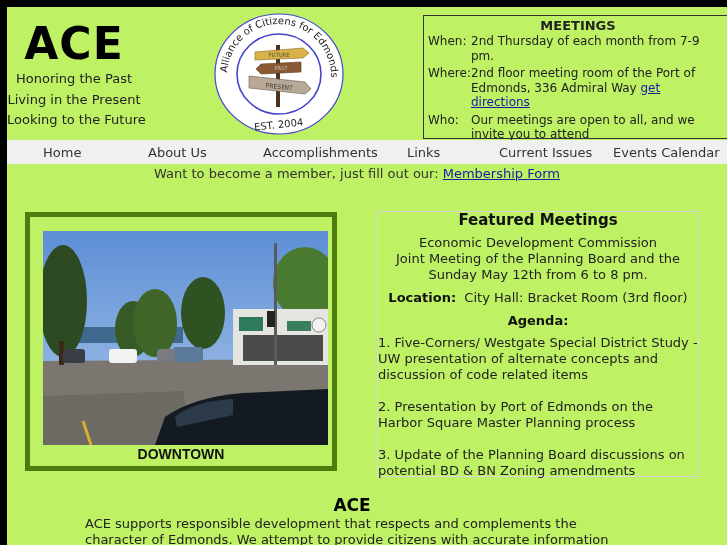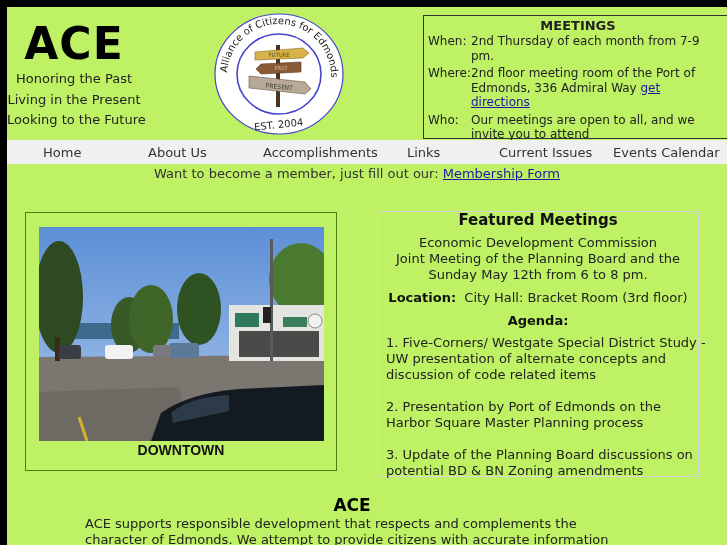--- a/index.html
+++ b/index.html
@@ -54,21 +54,21 @@
     }
     .nav-item { position: absolute; top: 5px; white-space: nowrap; cursor: pointer; }
     .member-line {
       position: absolute; left: 0; top: 159px; width: 700px; text-align: center;
       font-size: 13px; color: #333;
     }
     .member-line a { color: #1a1aa6; }
     
     .photo-box {
       position: absolute; left: 18px; top: 205px; width: 312px; height: 259px;
-      border: 1px solid #4d7c0f; box-sizing: border-box;
+      border: 5px solid #4d7c0f; box-sizing: border-box;
     }
     .photo {
       position: absolute; left: 13px; top: 14px; width: 285px; height: 214px;
       overflow: hidden; background: #88aee0;
     }
     .photo-caption {
       position: absolute; left: 0; top: 228px; width: 100%; text-align: center;
       font-family: "Liberation Sans", sans-serif; font-weight: bold; font-size: 14px;
       color: #111; line-height: 18px;
     }
@@ -80,21 +80,21 @@
     .feat-inner {
       position: absolute; left: 0; top: 0; width: 322px;
       font-size: 13px; color: #222;
     }
     .feat-title { text-align: center; font-weight: bold; font-size: 15px; line-height: 19px; margin-top: 0; color: #111; }
     .feat-desc { text-align: center; line-height: 16px; margin-top: 5px; }
     .feat-loc { text-align: center; margin-top: 7px; line-height: 16px; }
     .feat-loc b { color: #111; }
     .feat-agenda-h { text-align: center; font-weight: bold; margin-top: 7px; line-height: 16px; color: #111; }
     .agenda { margin-top: 6px; padding-left: 1px; }
-    .agenda-item { line-height: 16px; margin-bottom: 16px; width: 320px; margin-left: 8px; }
+    .agenda-item { line-height: 16px; margin-bottom: 16px; width: 320px; }
     
     .about-title {
       position: absolute; left: 0; top: 488px; width: 690px; text-align: center;
       font-weight: bold; font-size: 17px; color: #000;
     }
     .about-text {
       position: absolute; left: 78px; top: 509px; width: 540px;
       font-size: 13px; line-height: 16px; color: #222;
     }
   </style>

